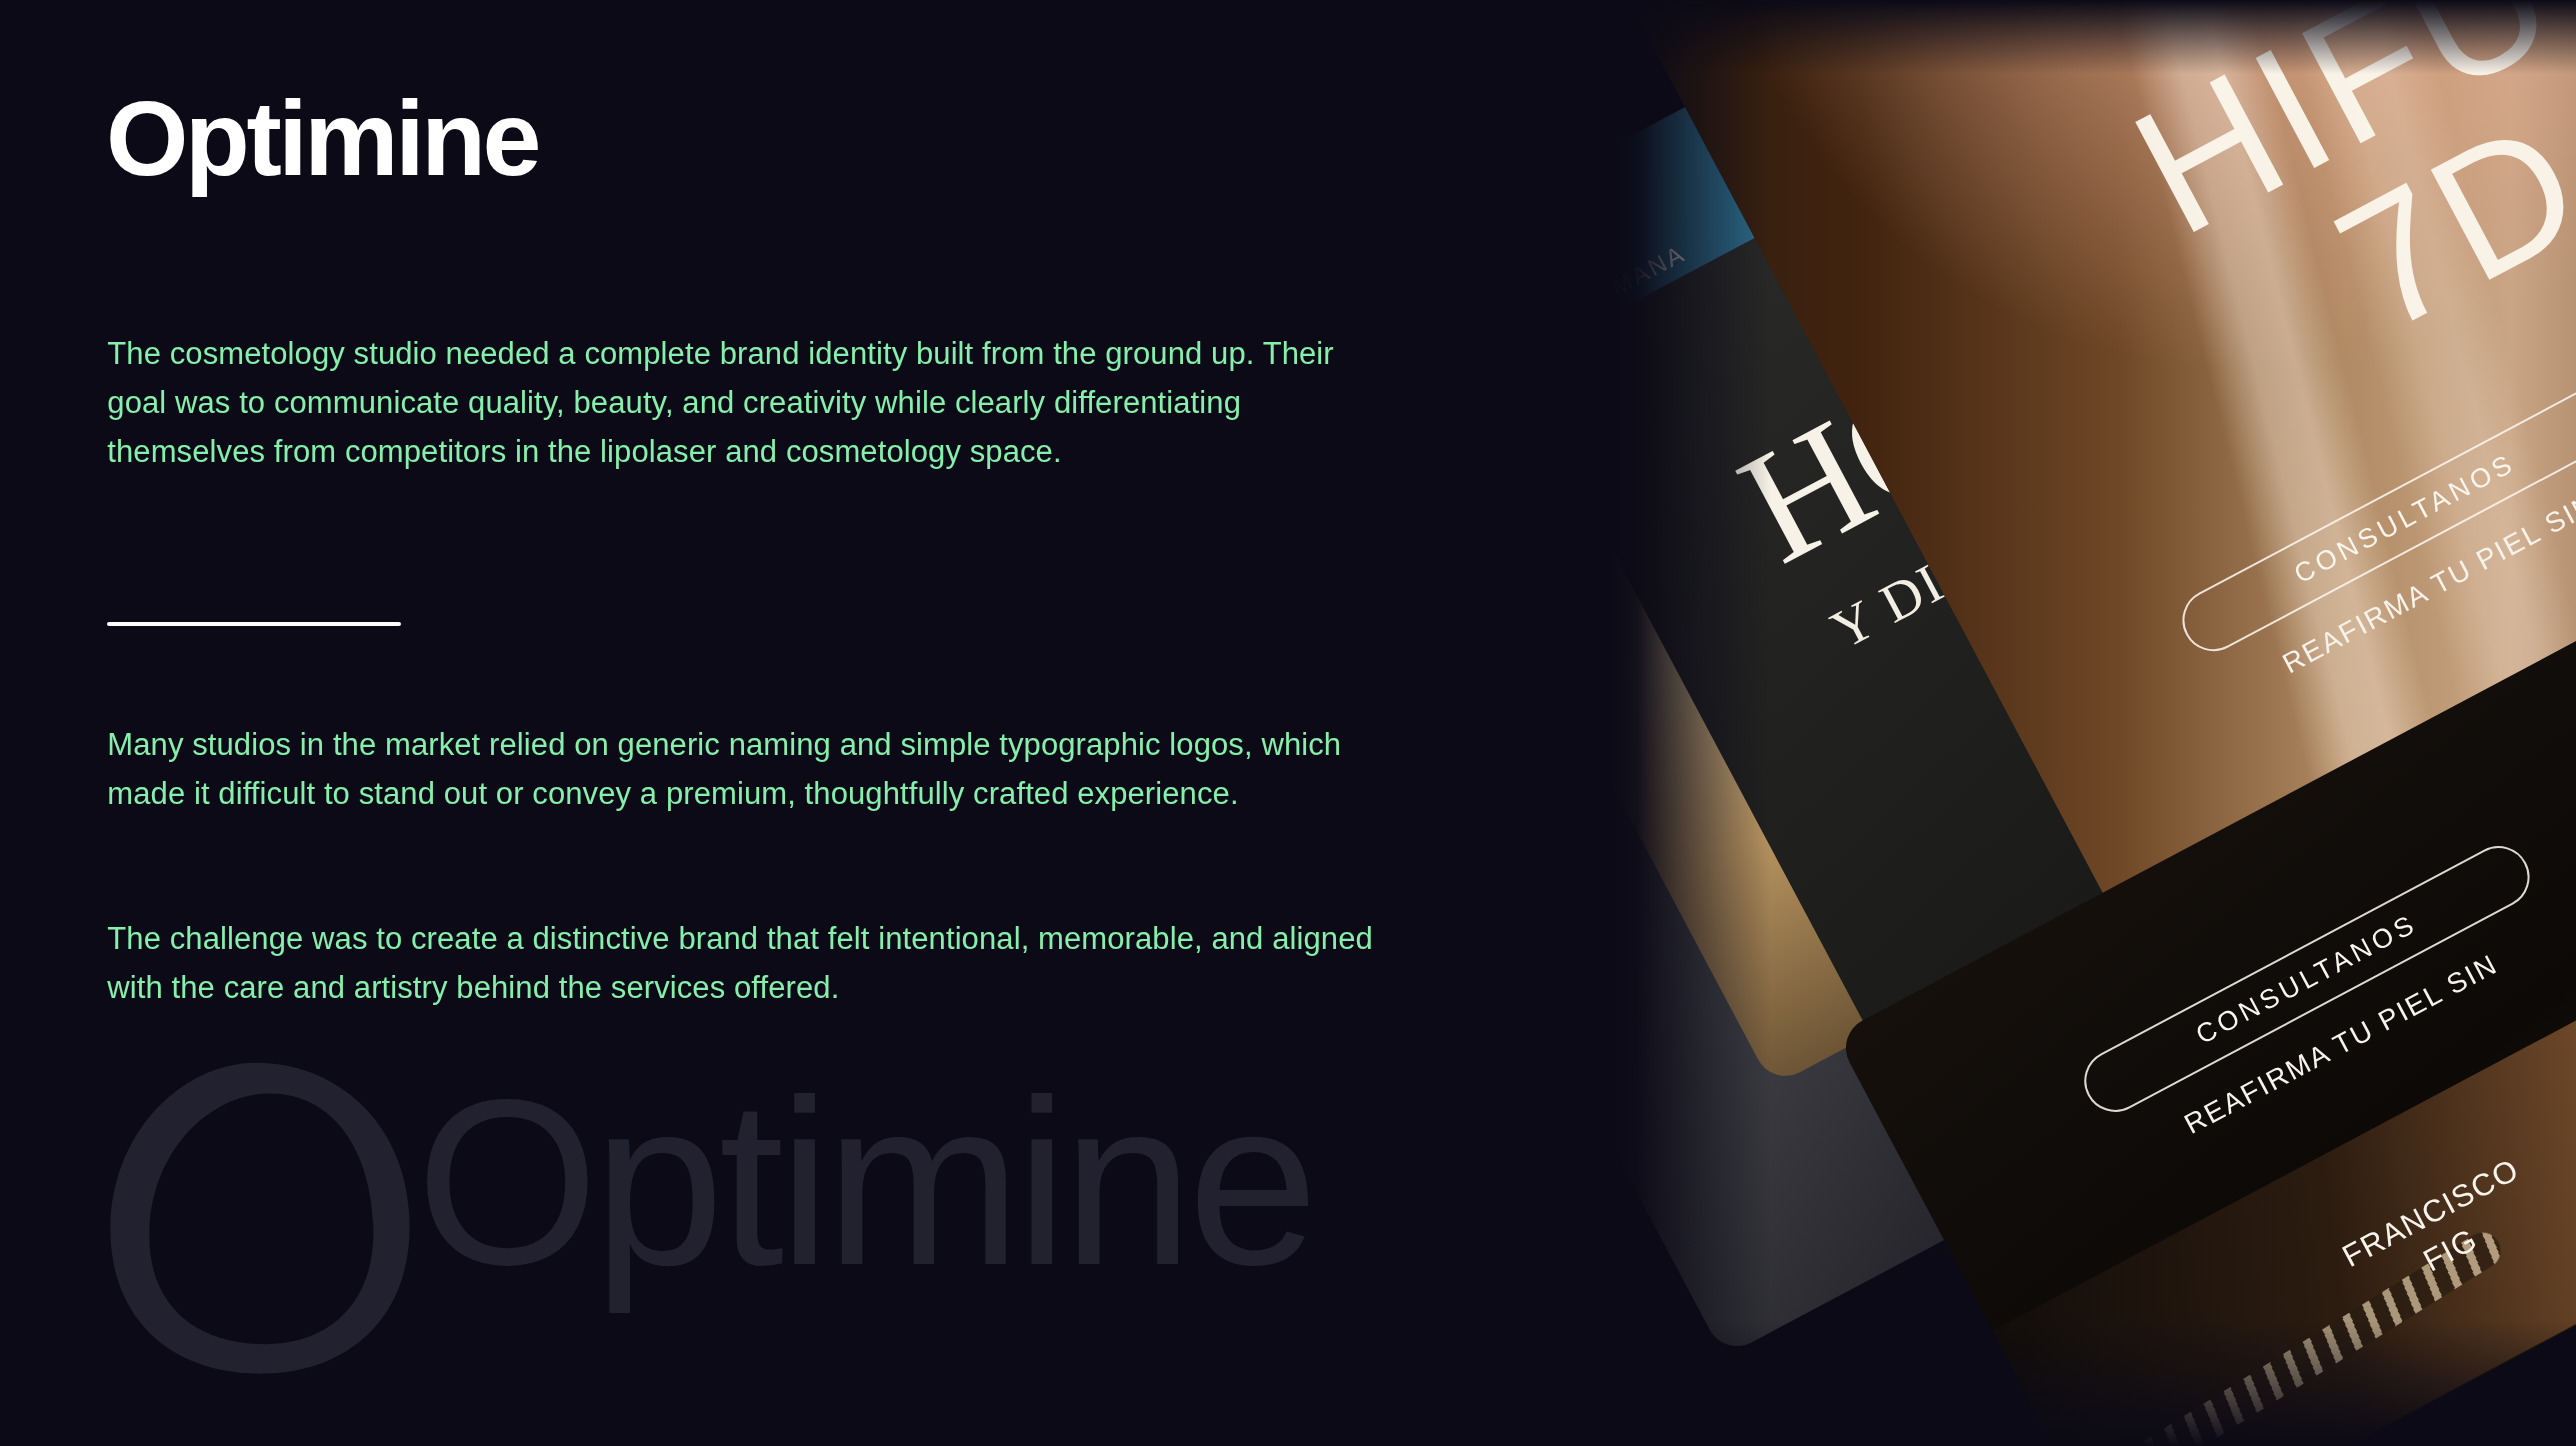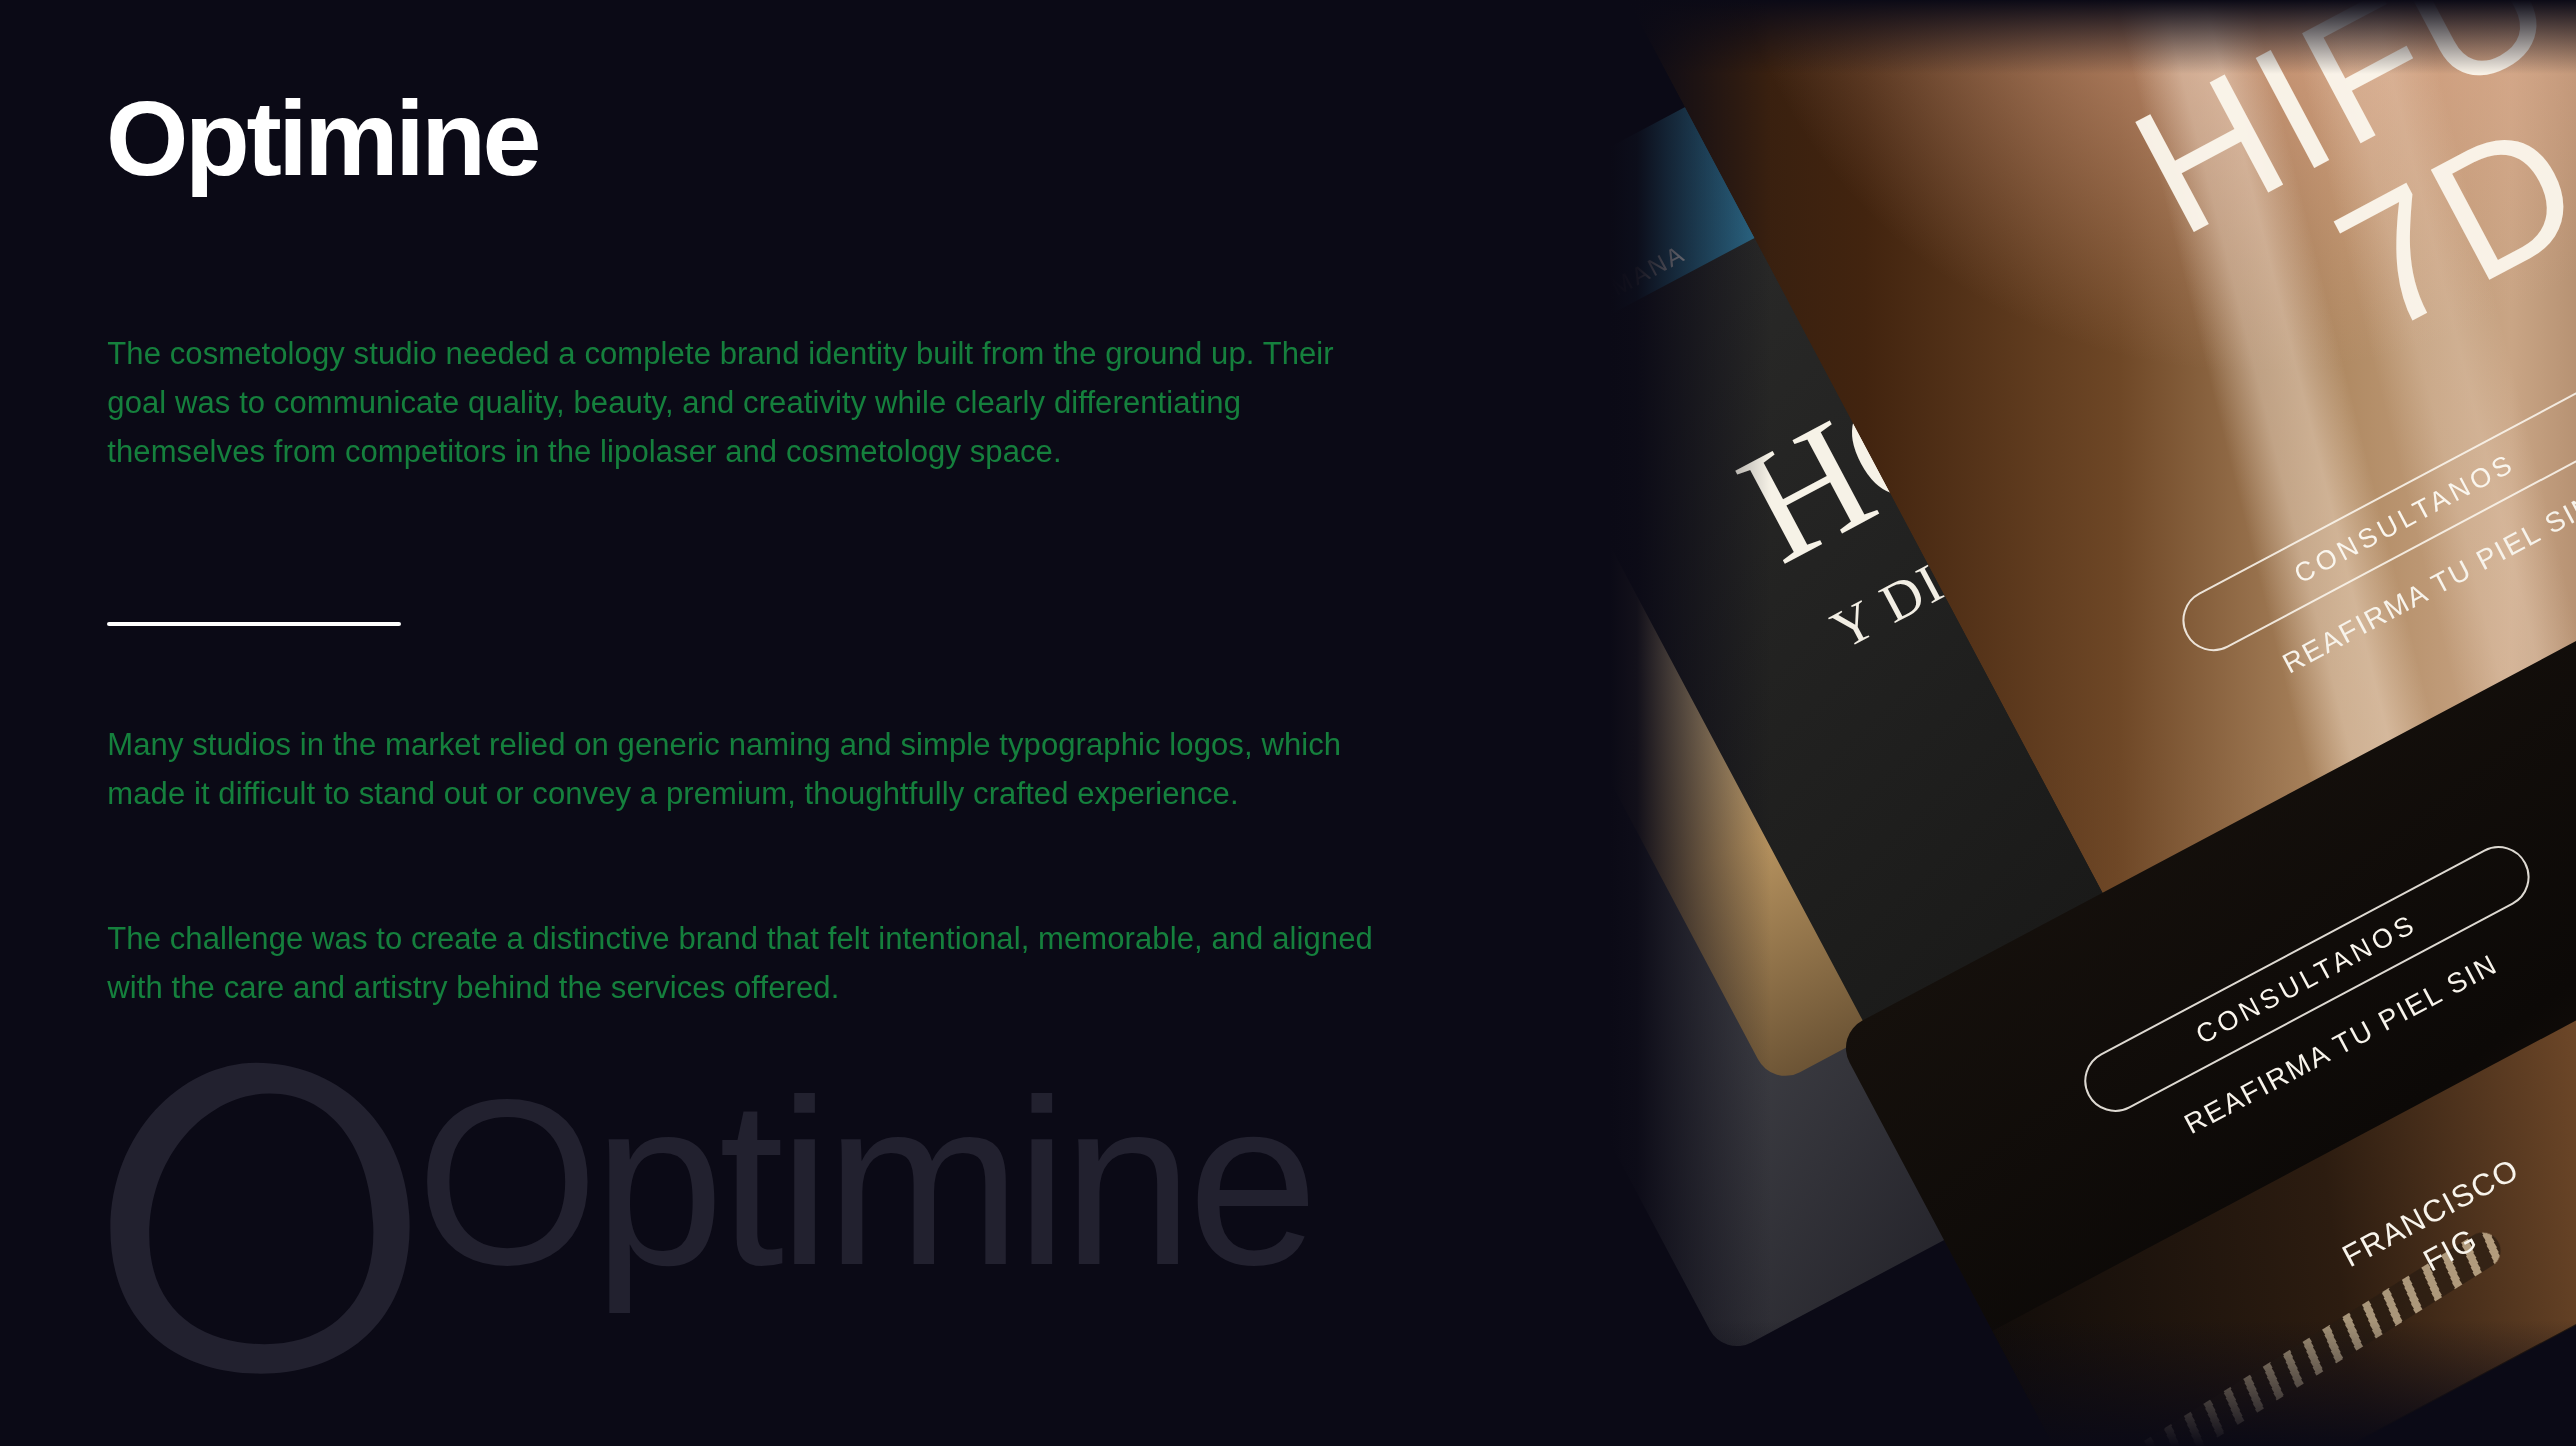--- a/index.html
+++ b/index.html
@@ -37,21 +37,21 @@
     white-space:nowrap;
   }
 
   .body-par {
     position:absolute;
     left:1.3px;
     width:1288px;
     font-size:31px;
     line-height:49px;
     font-weight:400;
-    color:#15803d;
+    color:#86efac;
     letter-spacing:0.1px;
   }
   #par-intro  { top:329px; width:1275px; }
   #par-market { top:720px; width:1281px; }
   #par-challenge { top:914px; width:1295px; }
 
   #rule {
     position:absolute;
     left:1.3px; top:622px;
     width:294px; height:4px;

